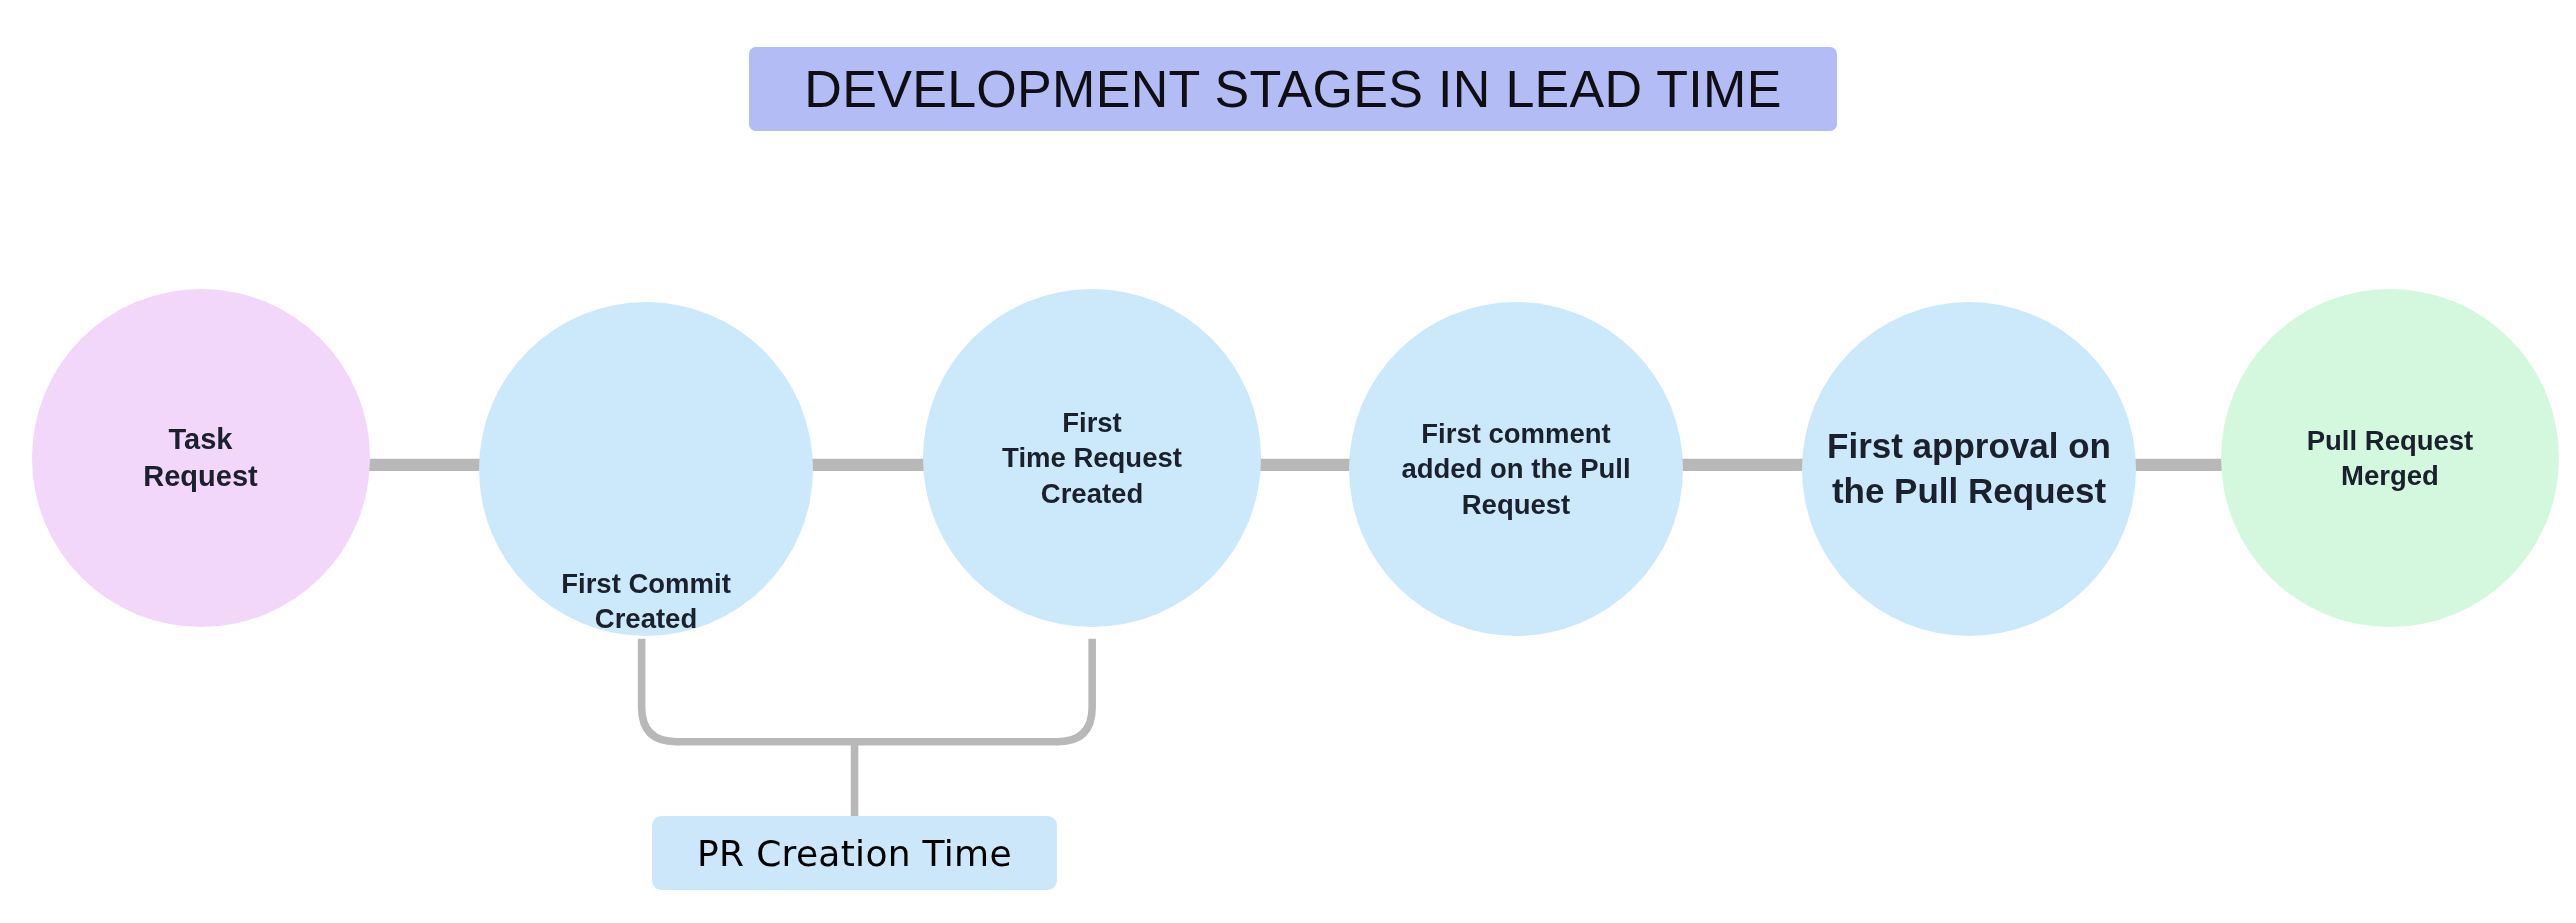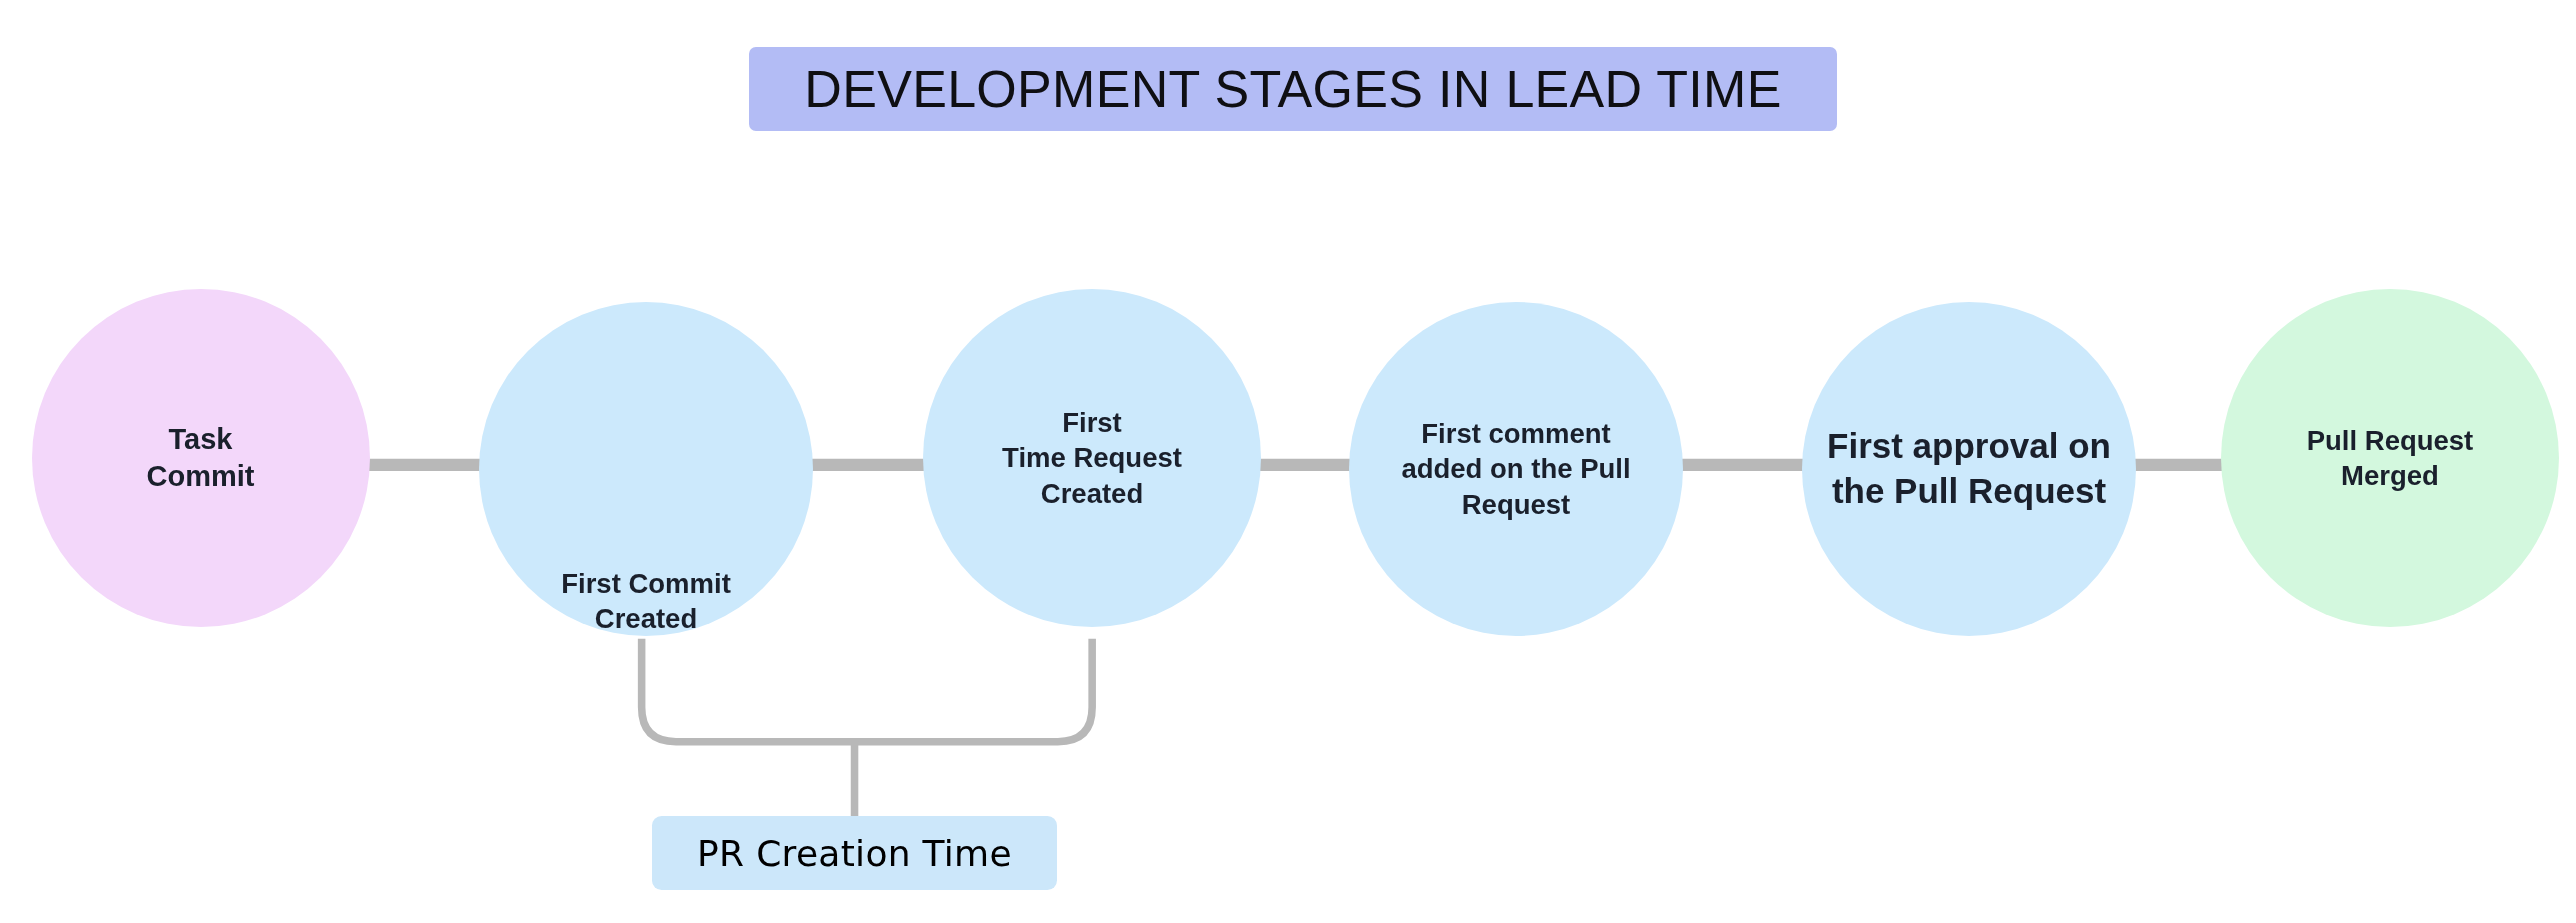--- a/index.html
+++ b/index.html
@@ -124,21 +124,21 @@
     <path d="M 928 930 L 928 1030 Q 928 1080 978 1080 L 1534 1080 Q 1584 1080 1584 1030 L 1584 930" fill="none" stroke="#b8b8b8" stroke-width="11" stroke-linecap="butt"></path>
     <line x1="1238" y1="1080" x2="1238" y2="1192" stroke="#b8b8b8" stroke-width="11"></line>
   </svg>
 
   <div class="title-banner">
     <span class="title-text">DEVELOPMENT STAGES IN LEAD TIME</span>
   </div>
 
   <div class="stage-node n1" style="background:#f3d7fa;">
     <span class="stage-label">Task
-Commit</span>
+Request</span>
   </div>
 
   <div class="stage-node n2" style="background:#cce9fc;">
     <span class="stage-label">First Commit
 Created</span>
   </div>
 
   <div class="stage-node n3" style="background:#cce9fc;">
     <span class="stage-label">First
 Time Request

